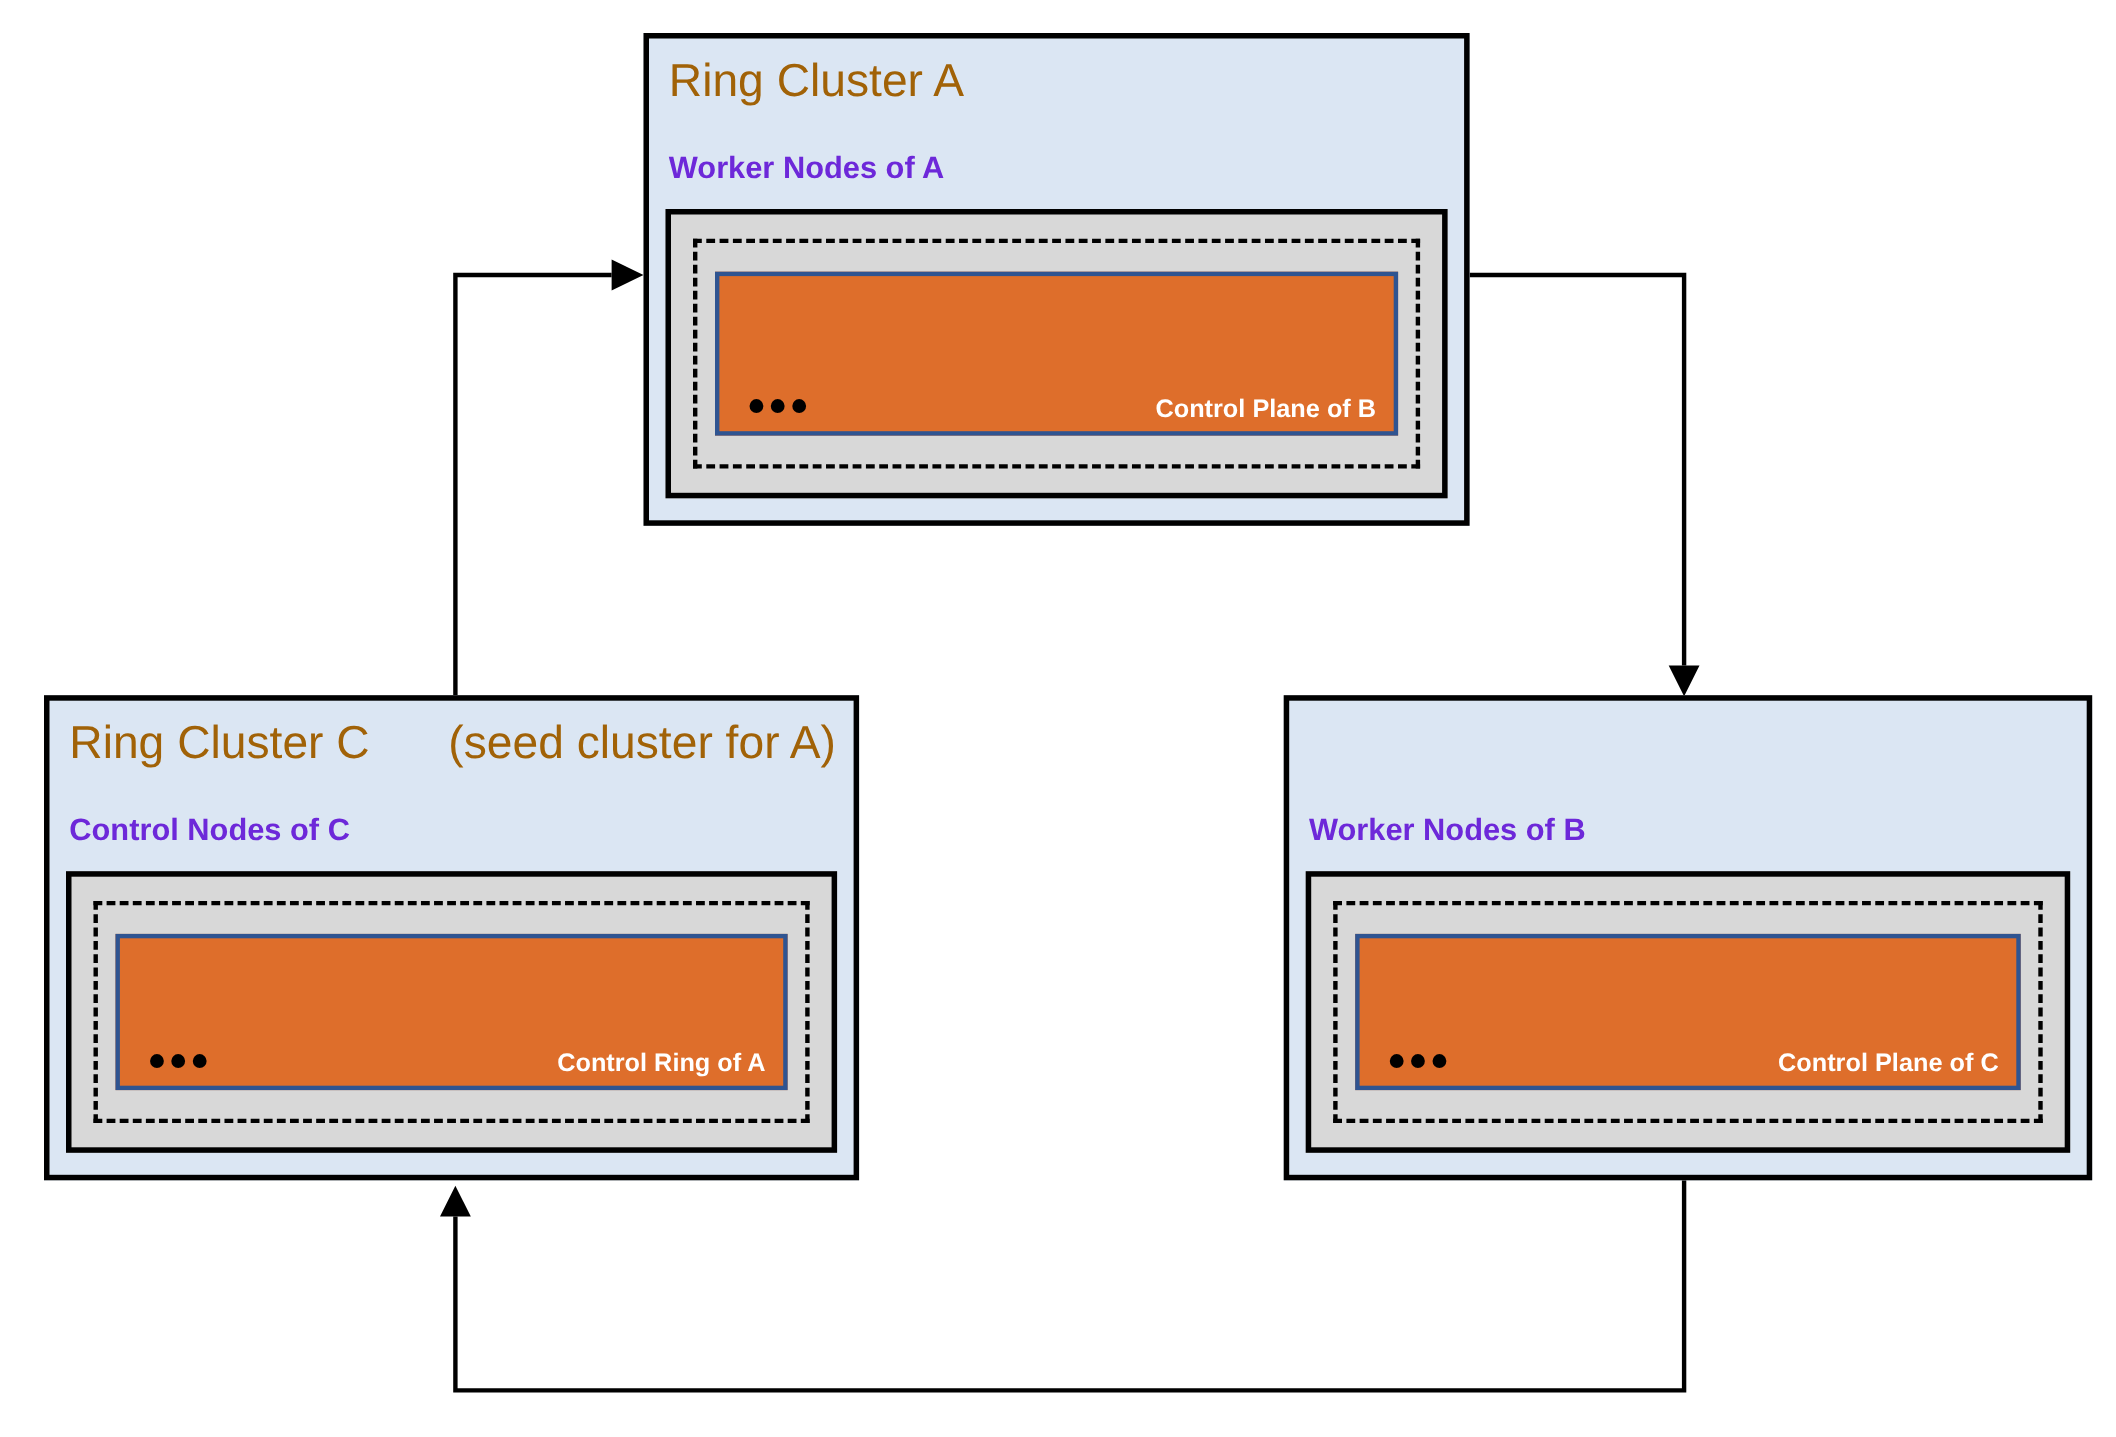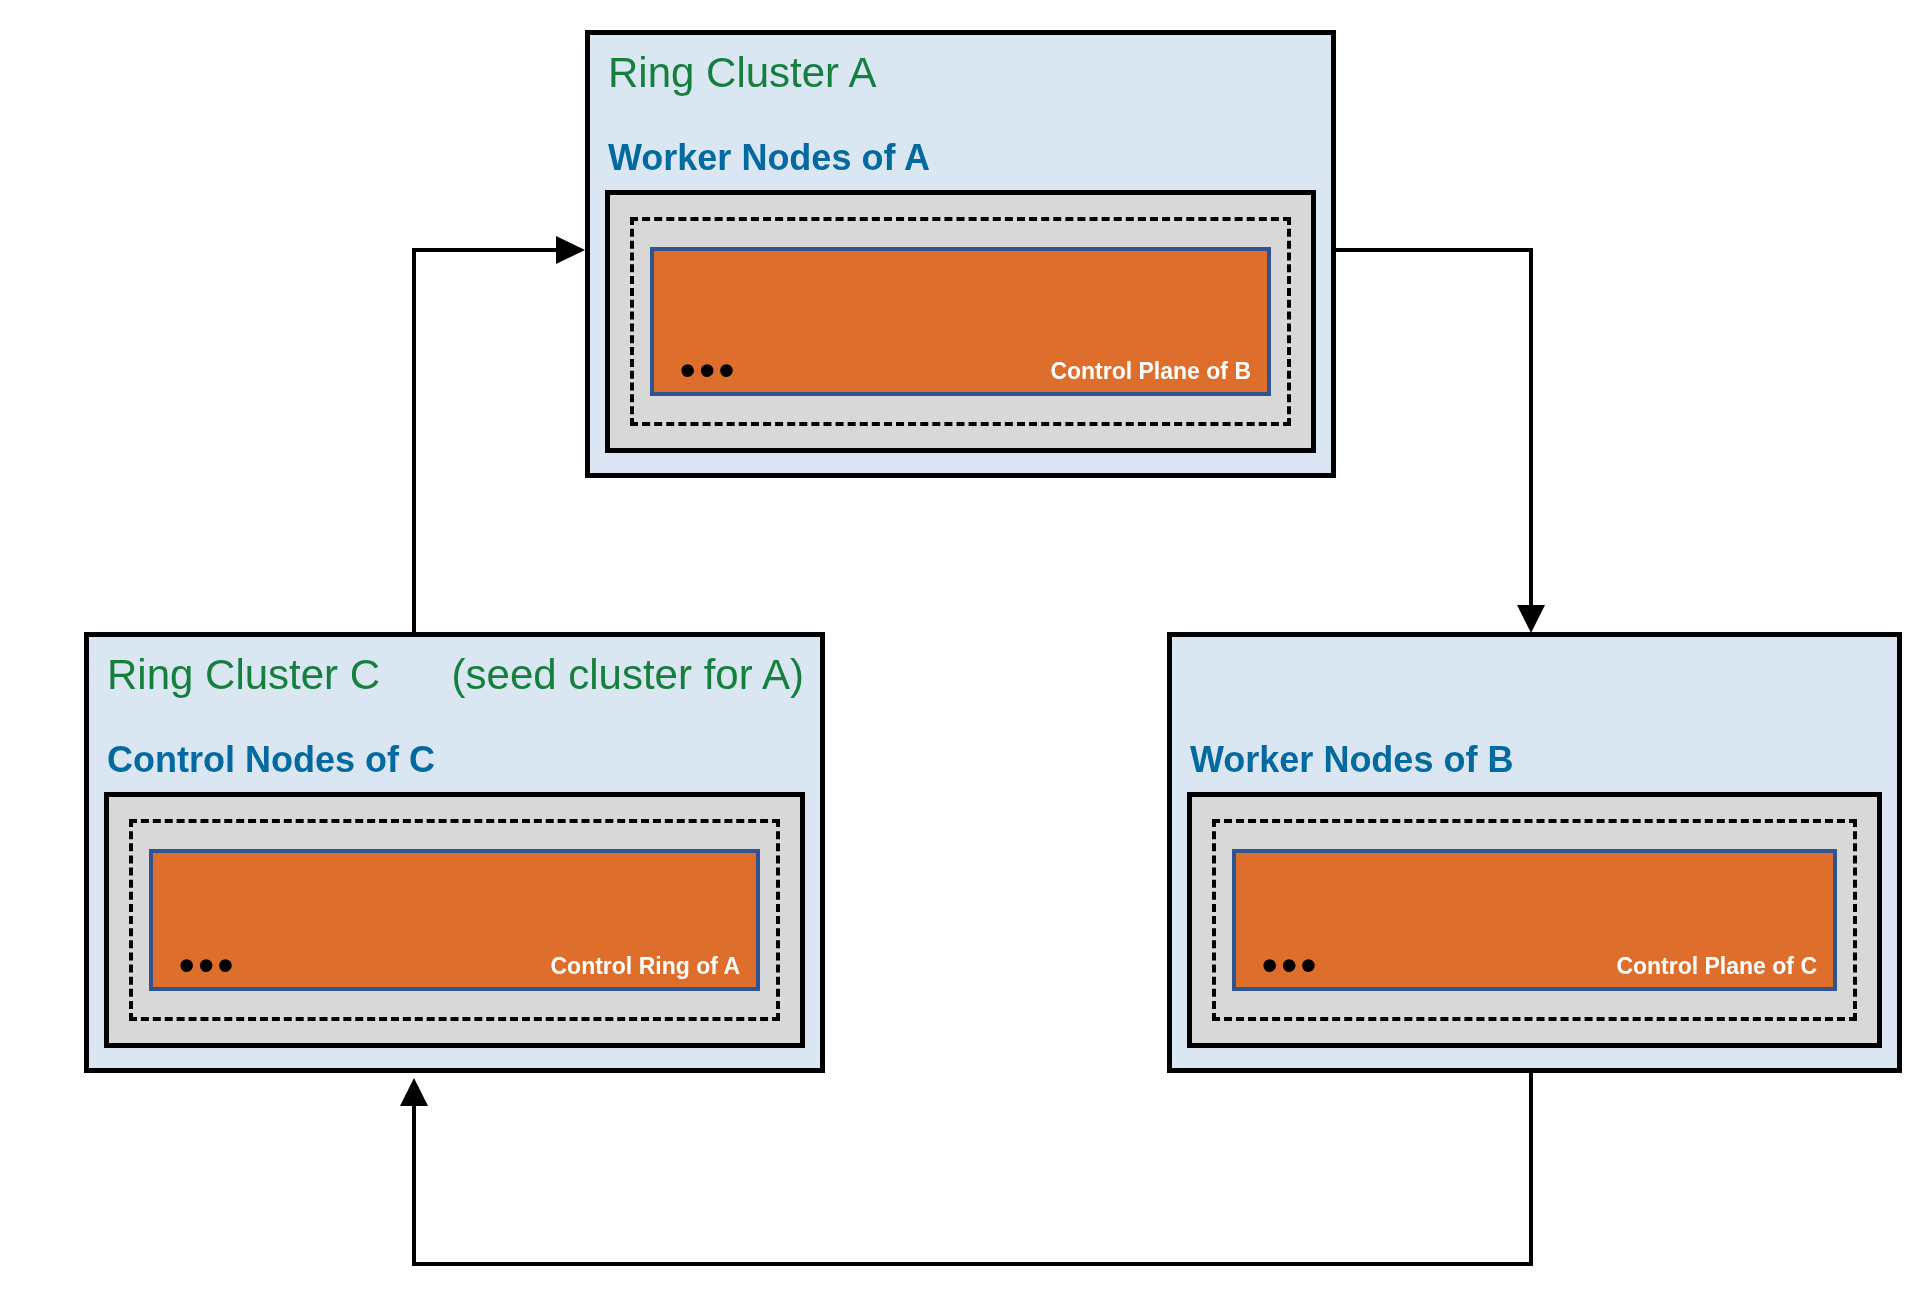--- a/index.html
+++ b/index.html
@@ -31,41 +31,41 @@
     fill: var(--line, #000);
     stroke: none;
   }
   .cluster {
     position: absolute;
     box-sizing: border-box;
     background: var(--cluster-bg, #dbe6f3);
     border: 5px solid #000;
   }
   .cluster-a { left: 585px;  top: 30px;  width: 751px; height: 448px; }
-  .cluster-c { left: 40px;   top: 632px; width: 741px; height: 441px; margin-left: 44px; }
+  .cluster-c { left: 40px;   top: 632px; width: 741px; height: 441px; }
   .cluster-b { left: 1167px; top: 632px; width: 735px; height: 441px; }
   .title-row {
     position: absolute;
     left: 18px;
     right: 16px;
     top: 14px;
     display: flex;
     justify-content: space-between;
     align-items: flex-start;
     font-size: 42px;
-    color: #15803d;
+    color: #a16207;
     white-space: nowrap;
   }
   .worker-label {
     position: absolute;
     left: 18px;
     top: 102px;
-    font-size: 36px;
+    font-size: 28px;
     font-weight: bold;
-    color: #0369a1;
+    color: #6d28d9;
   }
   .gray-box {
     position: absolute;
     box-sizing: border-box;
     left: 15px;
     right: 15px;
     top: 155px;
     bottom: 20px;
     background: var(--worker-bg, #d8d8d8);
     border: 5px solid #000;

